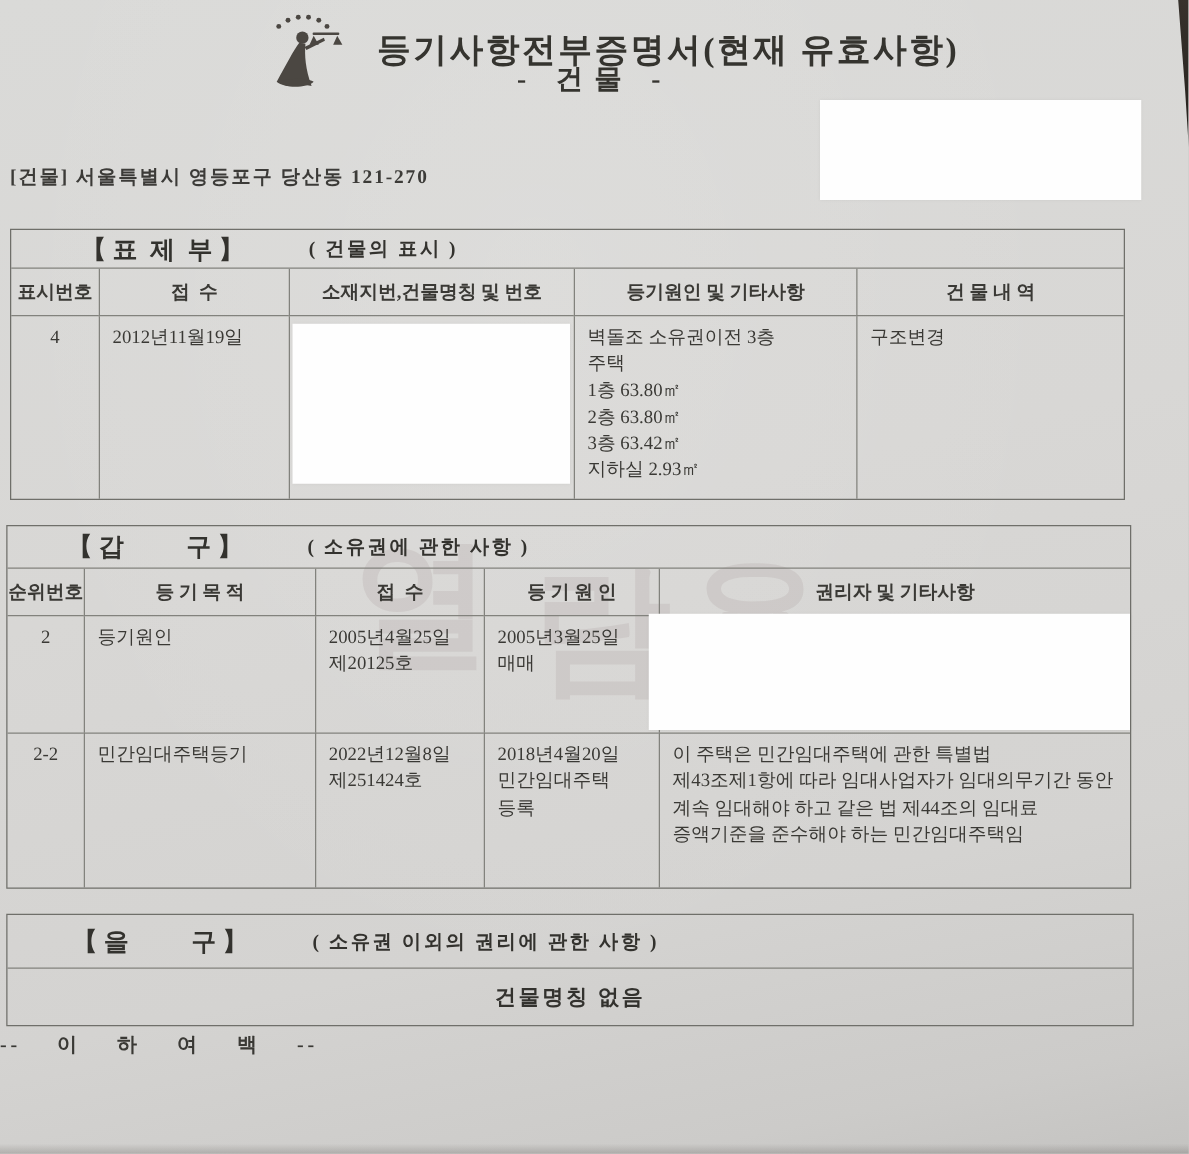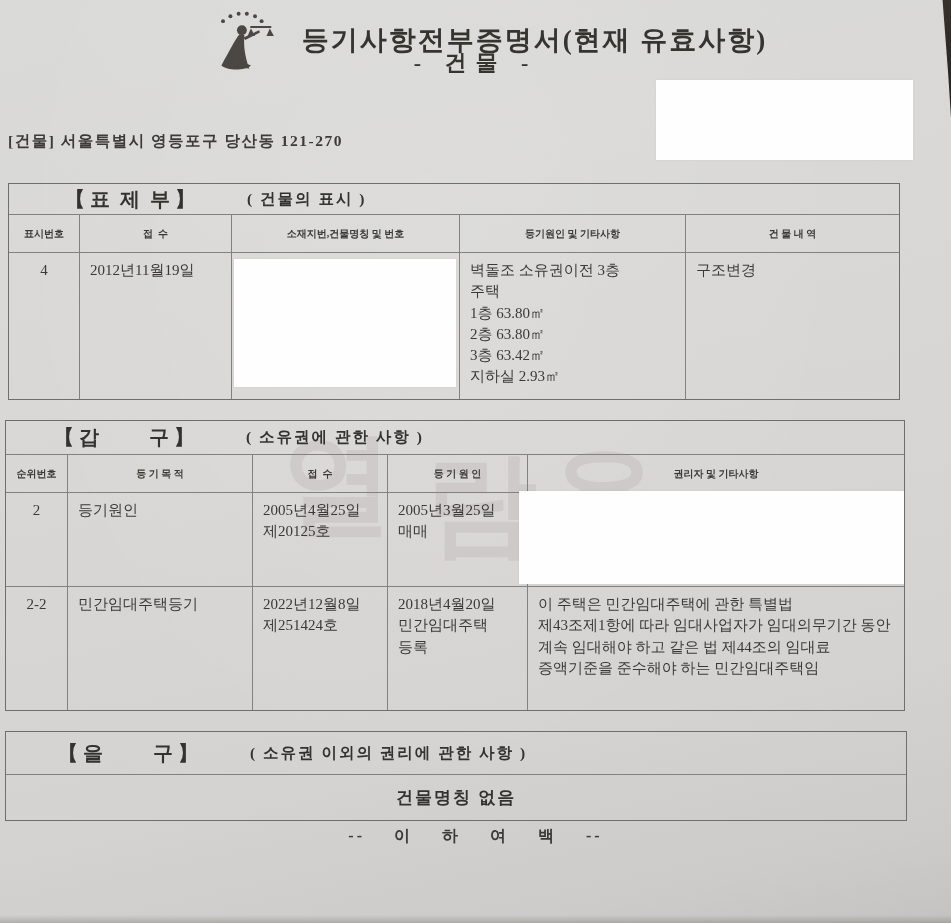--- a/index.html
+++ b/index.html
@@ -54,21 +54,21 @@
     position:absolute;display:grid;border:1.5px solid #6f6f6a;
   }
   .sec{
     grid-column:1/-1;display:flex;align-items:center;
     border-bottom:1px solid #82827d;
   }
   .sec-title{font-size:20px;font-weight:bold;white-space:pre;color:#33322e;}
   .sec-sub{font-size:15.5px;font-weight:bold;letter-spacing:2px;white-space:pre;margin-left:52px;color:#33322e;}
   .hc{
     display:flex;align-items:center;justify-content:center;
-    border-bottom:1px solid #82827d;font-size:10px;font-weight:600;
+    border-bottom:1px solid #82827d;font-size:15px;font-weight:600;
     white-space:pre;color:#3a3935;font-family:Liberation Serif, serif;
   }
   .bl{border-left:1px solid #82827d;}
   .bt{border-top:1px solid #82827d;}
   .dc{
     position:relative;padding:7px 10px;font-size:15px;line-height:1.42;
     word-break:keep-all;color:#3a3935;
   }
   .dc.center{text-align:center;padding-left:2px;padding-right:2px;}
   #t1{left:8px;top:183px;width:890px;height:215px;
@@ -83,21 +83,21 @@
       grid-template-columns:1fr;
       grid-template-rows:42px 1fr;}
   #t3 .sec{padding-left:52px;border-bottom:none;}
   .note-row{
     display:flex;align-items:center;justify-content:center;
     font-size:17px;font-weight:bold;letter-spacing:2px;color:#33322e;
   }
   .redact-cell{position:absolute;left:2px;right:3px;top:6px;bottom:12px;}
   .redact-cell2{position:absolute;left:-9px;right:0px;top:-2px;bottom:2px;z-index:2;}
   .footer-line{
-    position:absolute;top:826px;left:0;width:100%;text-align:center;
+    position:absolute;top:826px;left:0;width:100%;text-align:left;
     font-size:16px;font-weight:600;letter-spacing:3px;word-spacing:22px;
     color:#3a3935;white-space:pre;
   }
 </style>
 </head>
 <body>
 
 <div class="photo">
 
   <div class="wm" style="left:282px;top:428px;">열</div>

